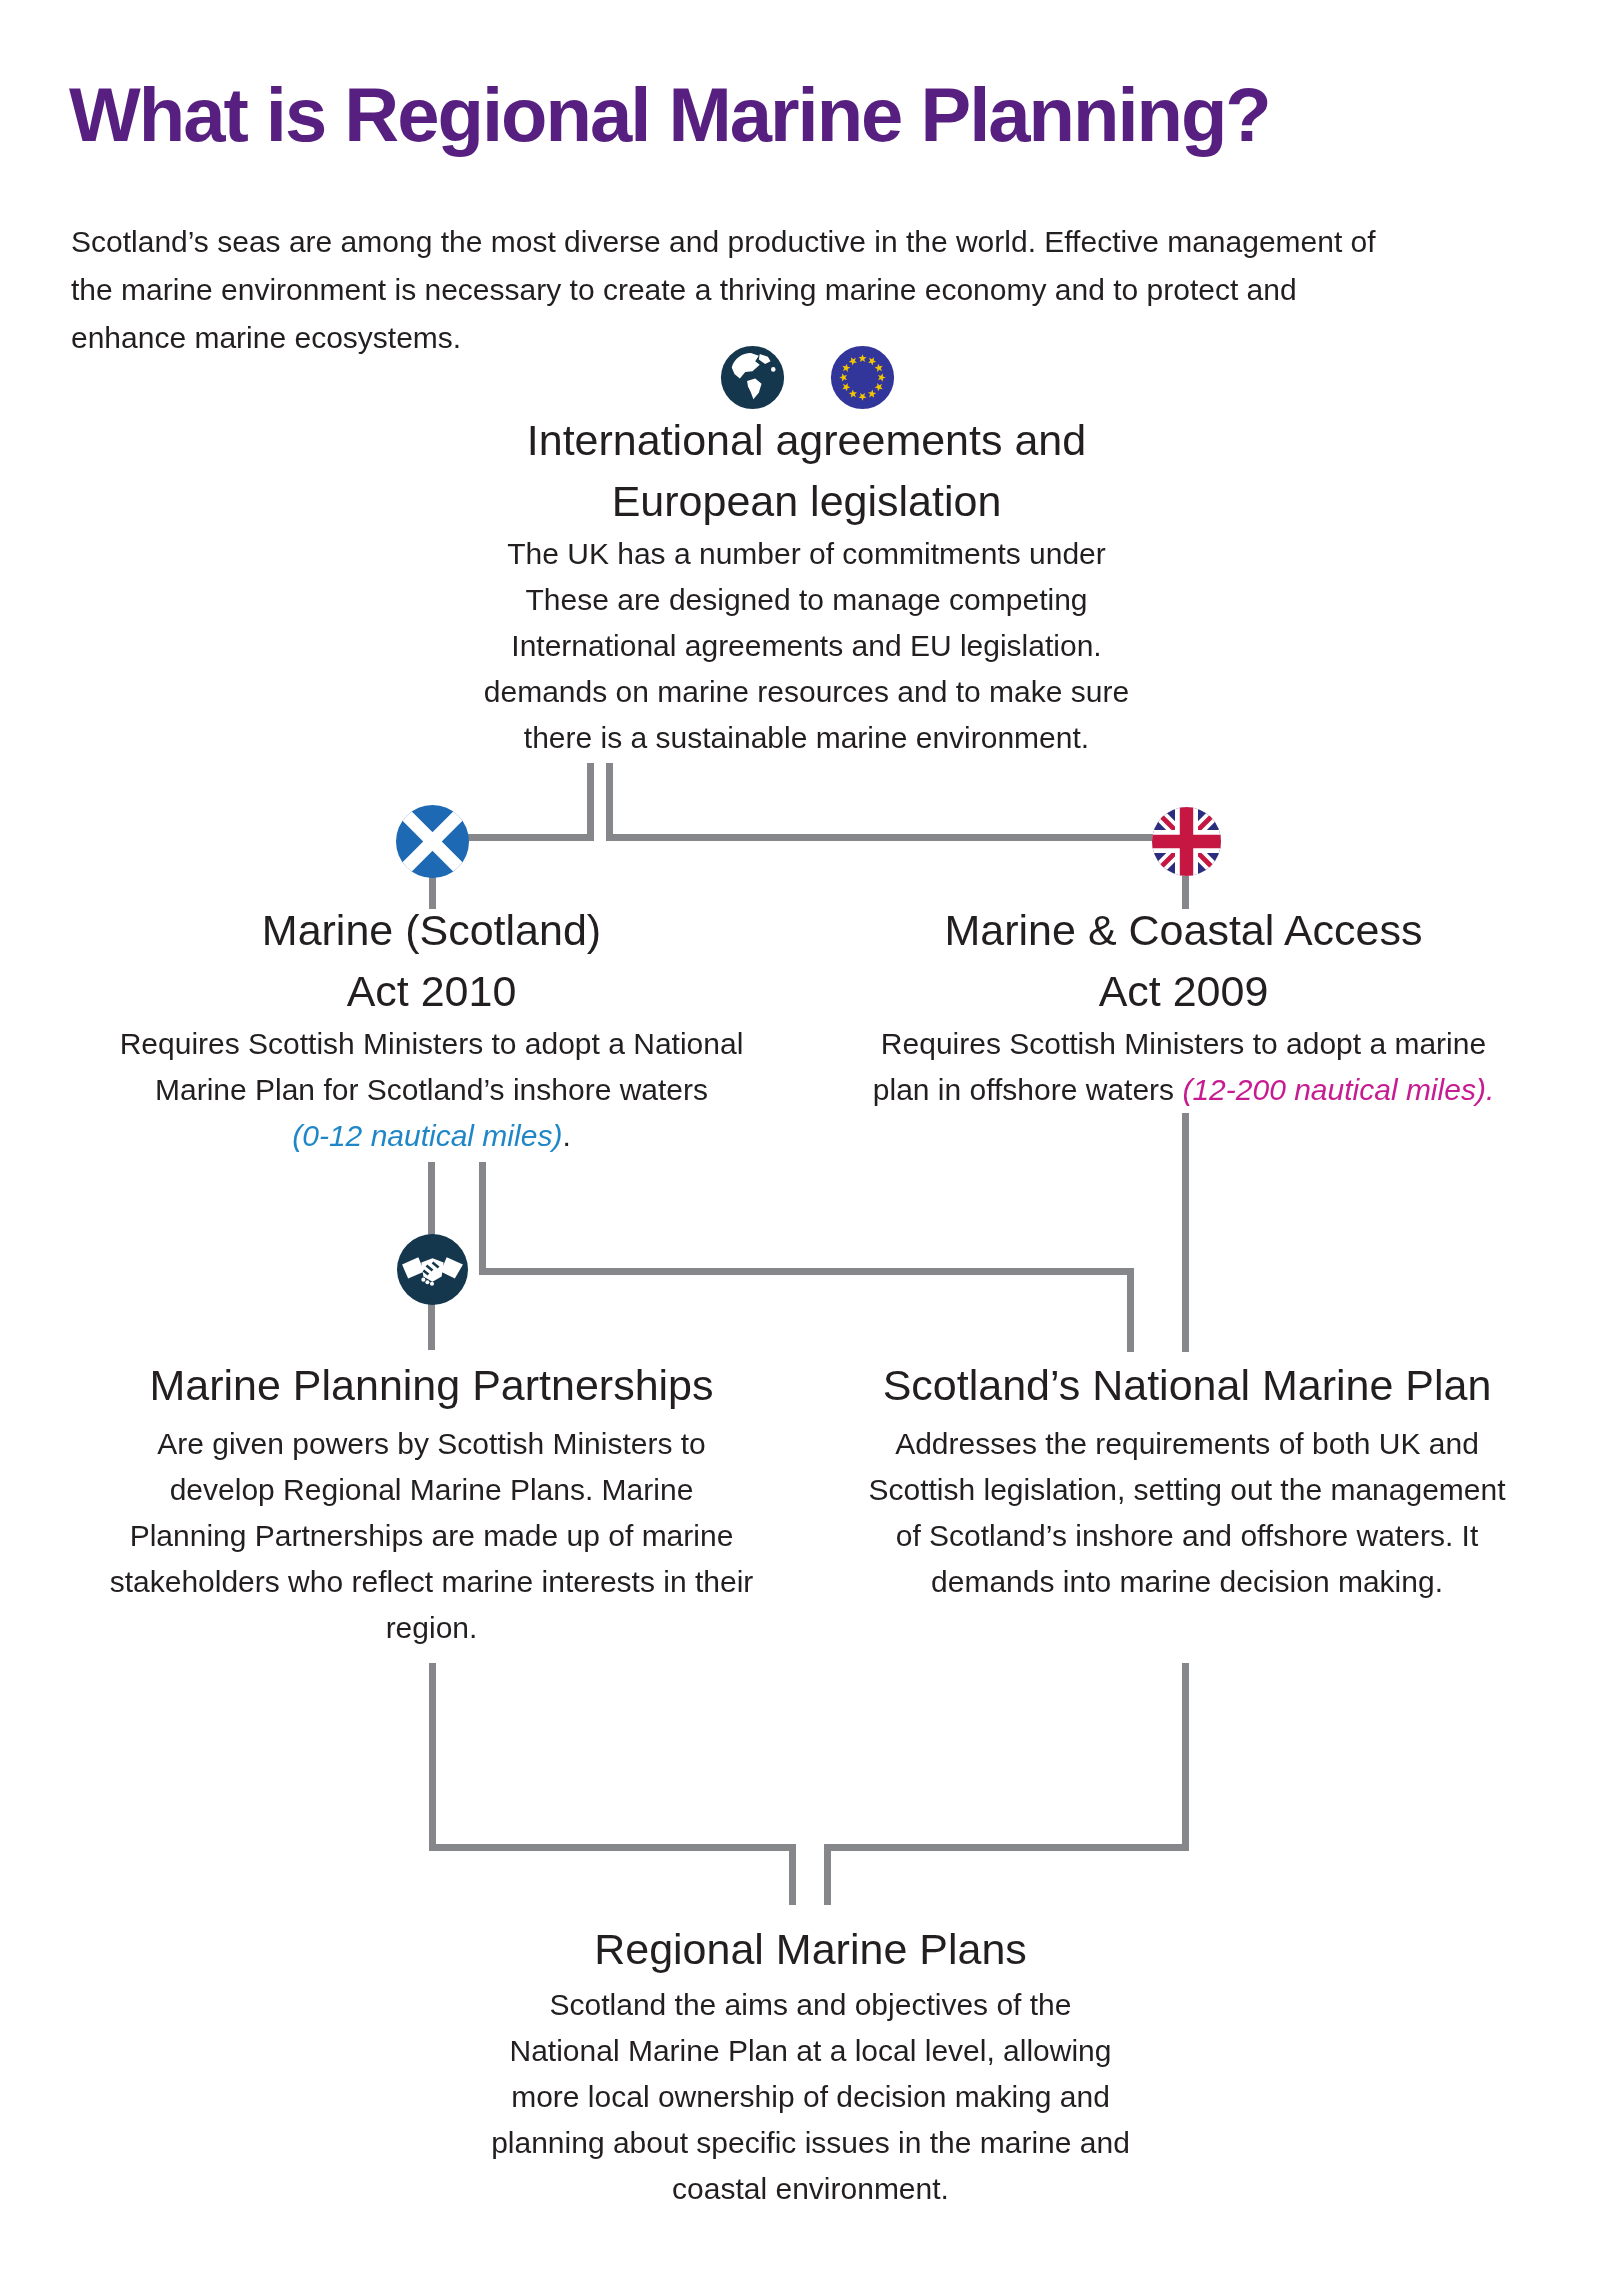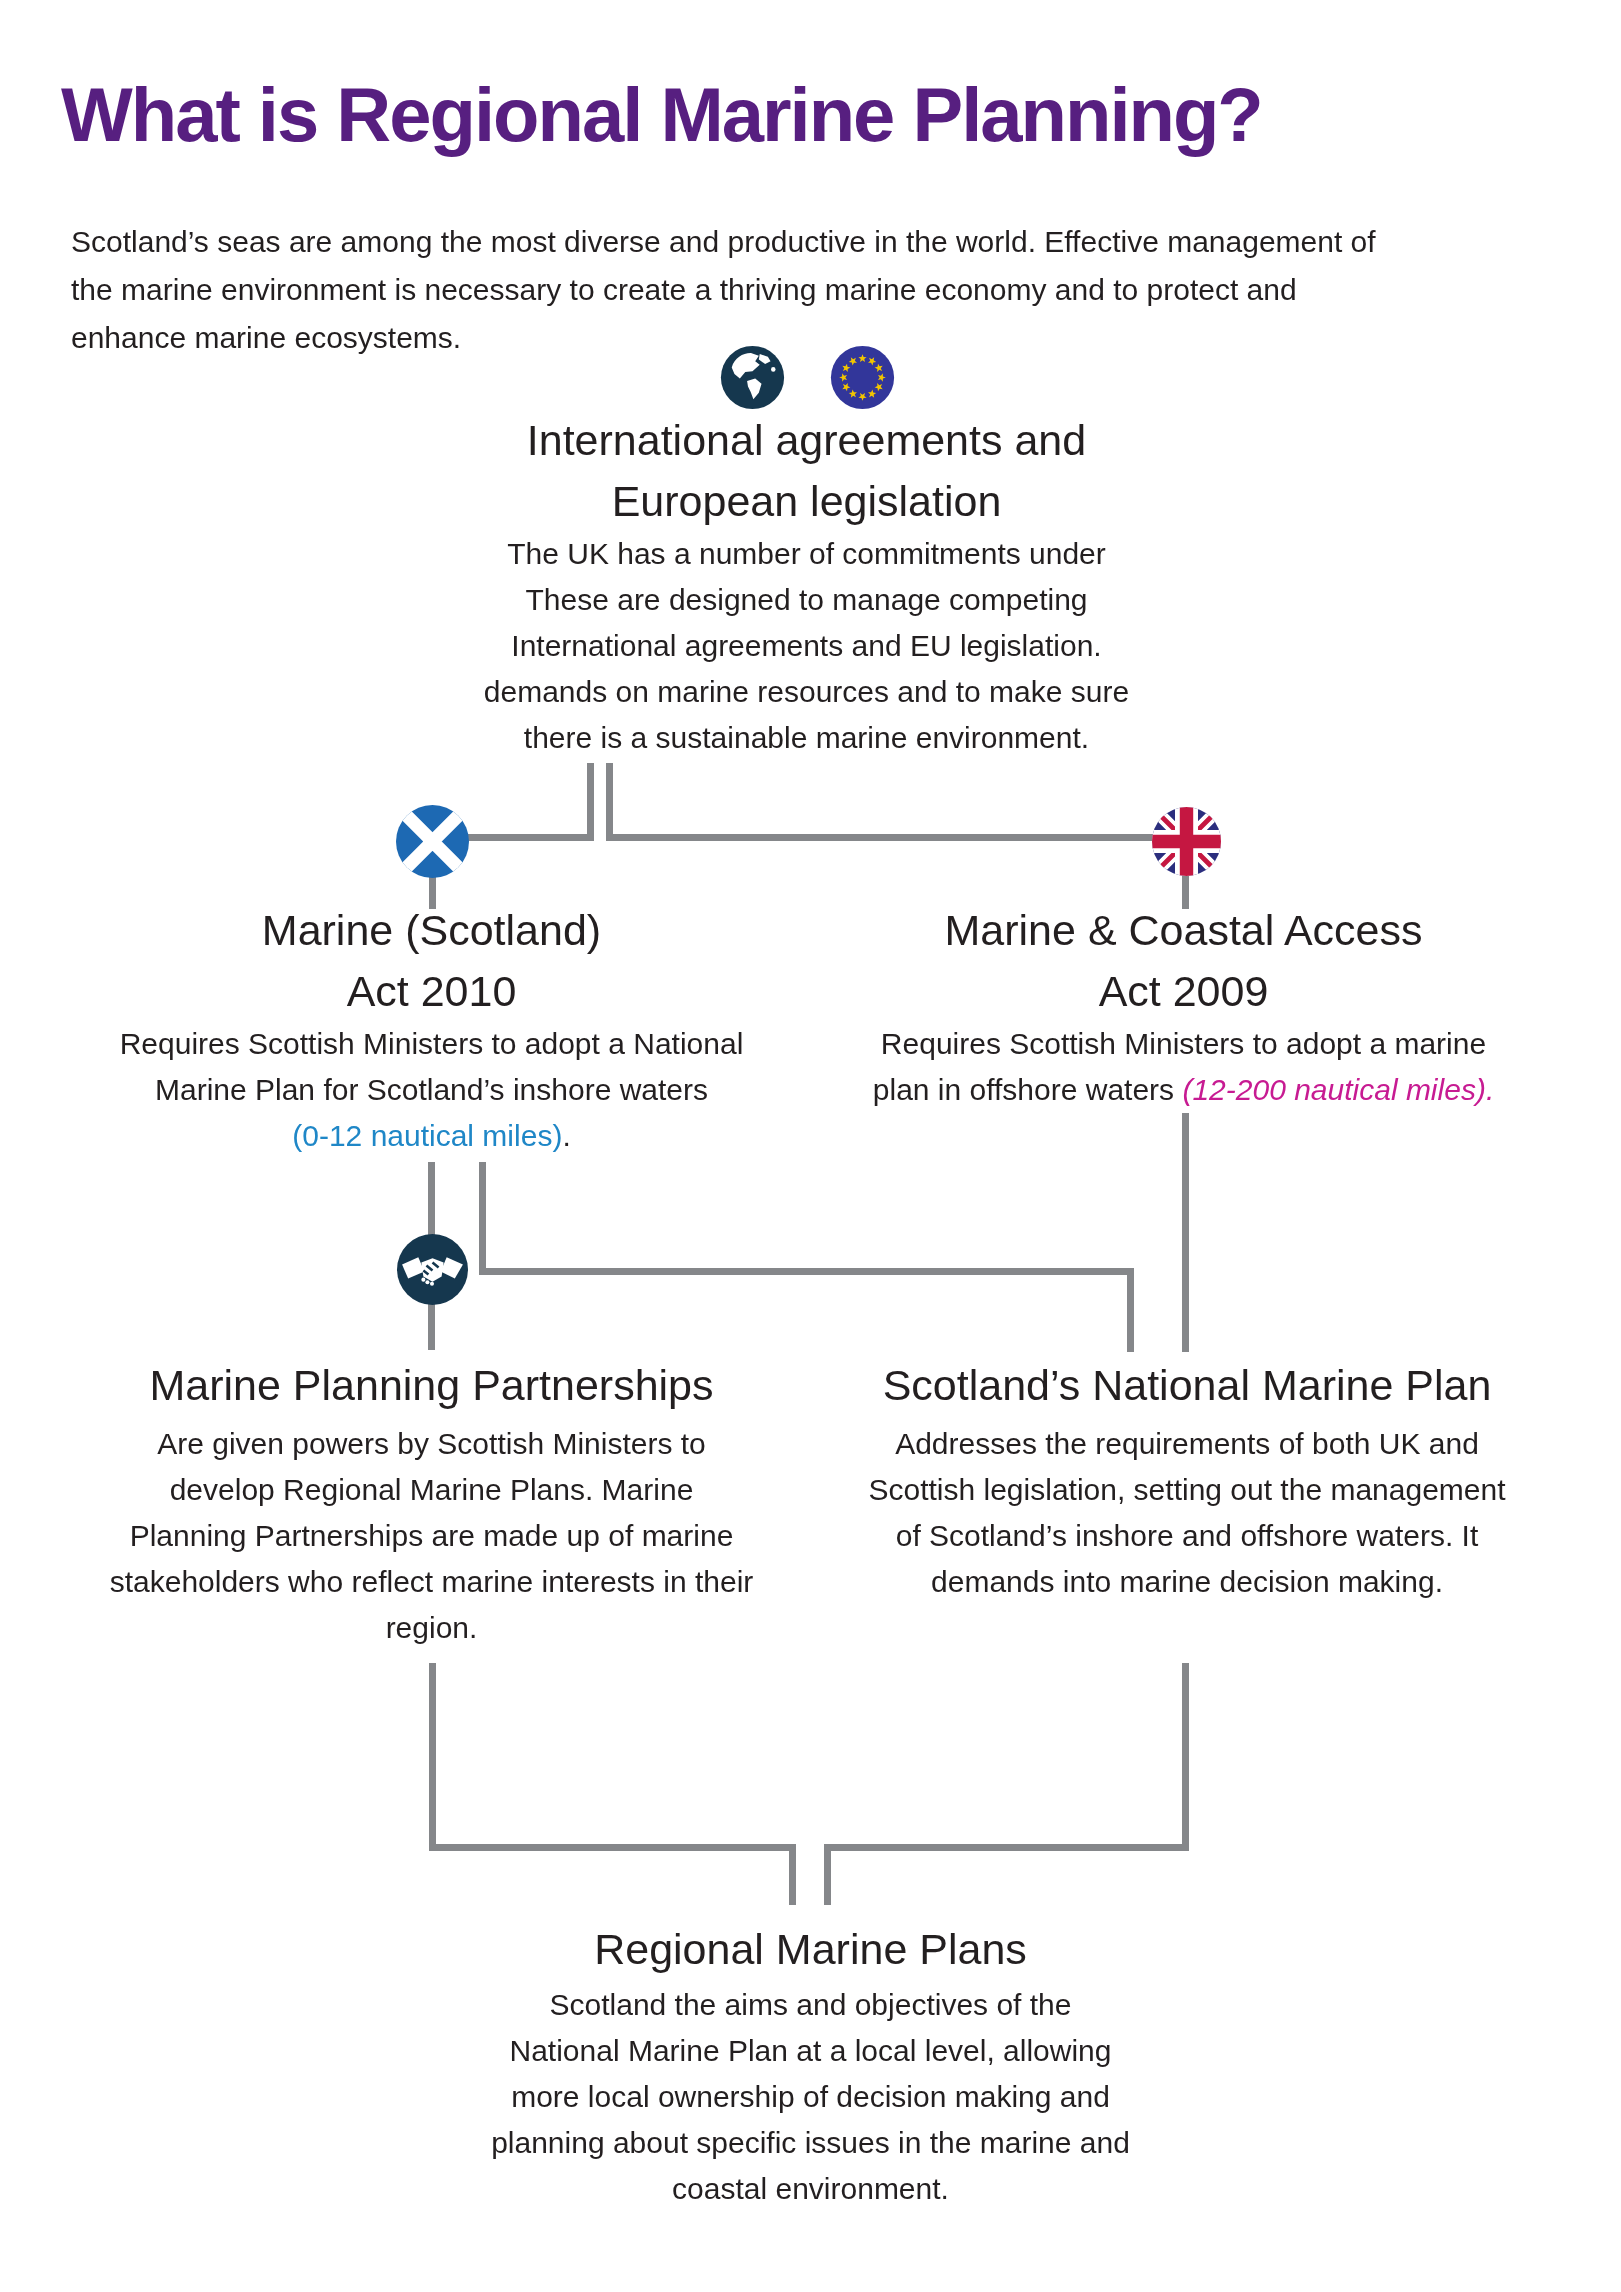--- a/index.html
+++ b/index.html
@@ -12,39 +12,39 @@
   .center{text-align:center;}
   .nowrap div{white-space:nowrap;}
   .title{
     font-size:76px;font-weight:700;letter-spacing:-2px;
     color:var(--title-purple,#571f80);
   }
   .body-text{font-size:30px;line-height:46px;font-weight:400;}
   .intro-text{font-size:30px;line-height:48px;}
   .heading{font-size:43px;font-weight:400;line-height:61px;}
   .line{position:absolute;background:var(--line-gray,#85878a);}
-  .hl-blue{color:var(--inshore-blue,#1f87c7);}
+  .hl-blue{color:var(--inshore-blue,#1f87c7);font-style:italic;}
   .hl-magenta{color:var(--offshore-magenta,#c71b92);font-style:italic;}
   .icon{position:absolute;}
   .fill-navy{fill:var(--icon-navy,#15374e);}
   .fill-white{fill:#ffffff;}
   .fill-eublue{fill:var(--eu-blue,#32369a);}
   .fill-gold{fill:var(--eu-star-gold,#f2c500);}
   .fill-scblue{fill:var(--scotland-blue,#1d69b3);}
   .fill-uknavy{fill:var(--uk-navy,#2b2e7e);}
   .stroke-white{stroke:#ffffff;}
   .stroke-ukred{stroke:var(--uk-red,#c51741);}
   .stroke-navy{stroke:var(--icon-navy,#15374e);}
 </style>
 </head>
 <body>
 
 <div class="canvas">
 
-  <div class="abs title" style="left:61px;top:71px;width:1500px;">What is Regional Marine Planning?</div>
+  <div class="abs title" style="left:69px;top:71px;width:1500px;">What is Regional Marine Planning?</div>
 
   <div class="abs intro-text nowrap" style="left:71px;top:218px;width:1509px;">
     <div>Scotland’s seas are among the most diverse and productive in the world. Effective management of</div>
     <div>the marine environment is necessary to create a thriving marine economy and to protect and</div>
     <div>enhance marine ecosystems.</div>
   </div>
 
   <div class="line" style="left:587px;top:763px;width:6.9px;height:78px;"></div>
   <div class="line" style="left:606px;top:763px;width:6.9px;height:78px;"></div>
   <div class="line" style="left:449px;top:834px;width:145px;height:6.9px;"></div>

